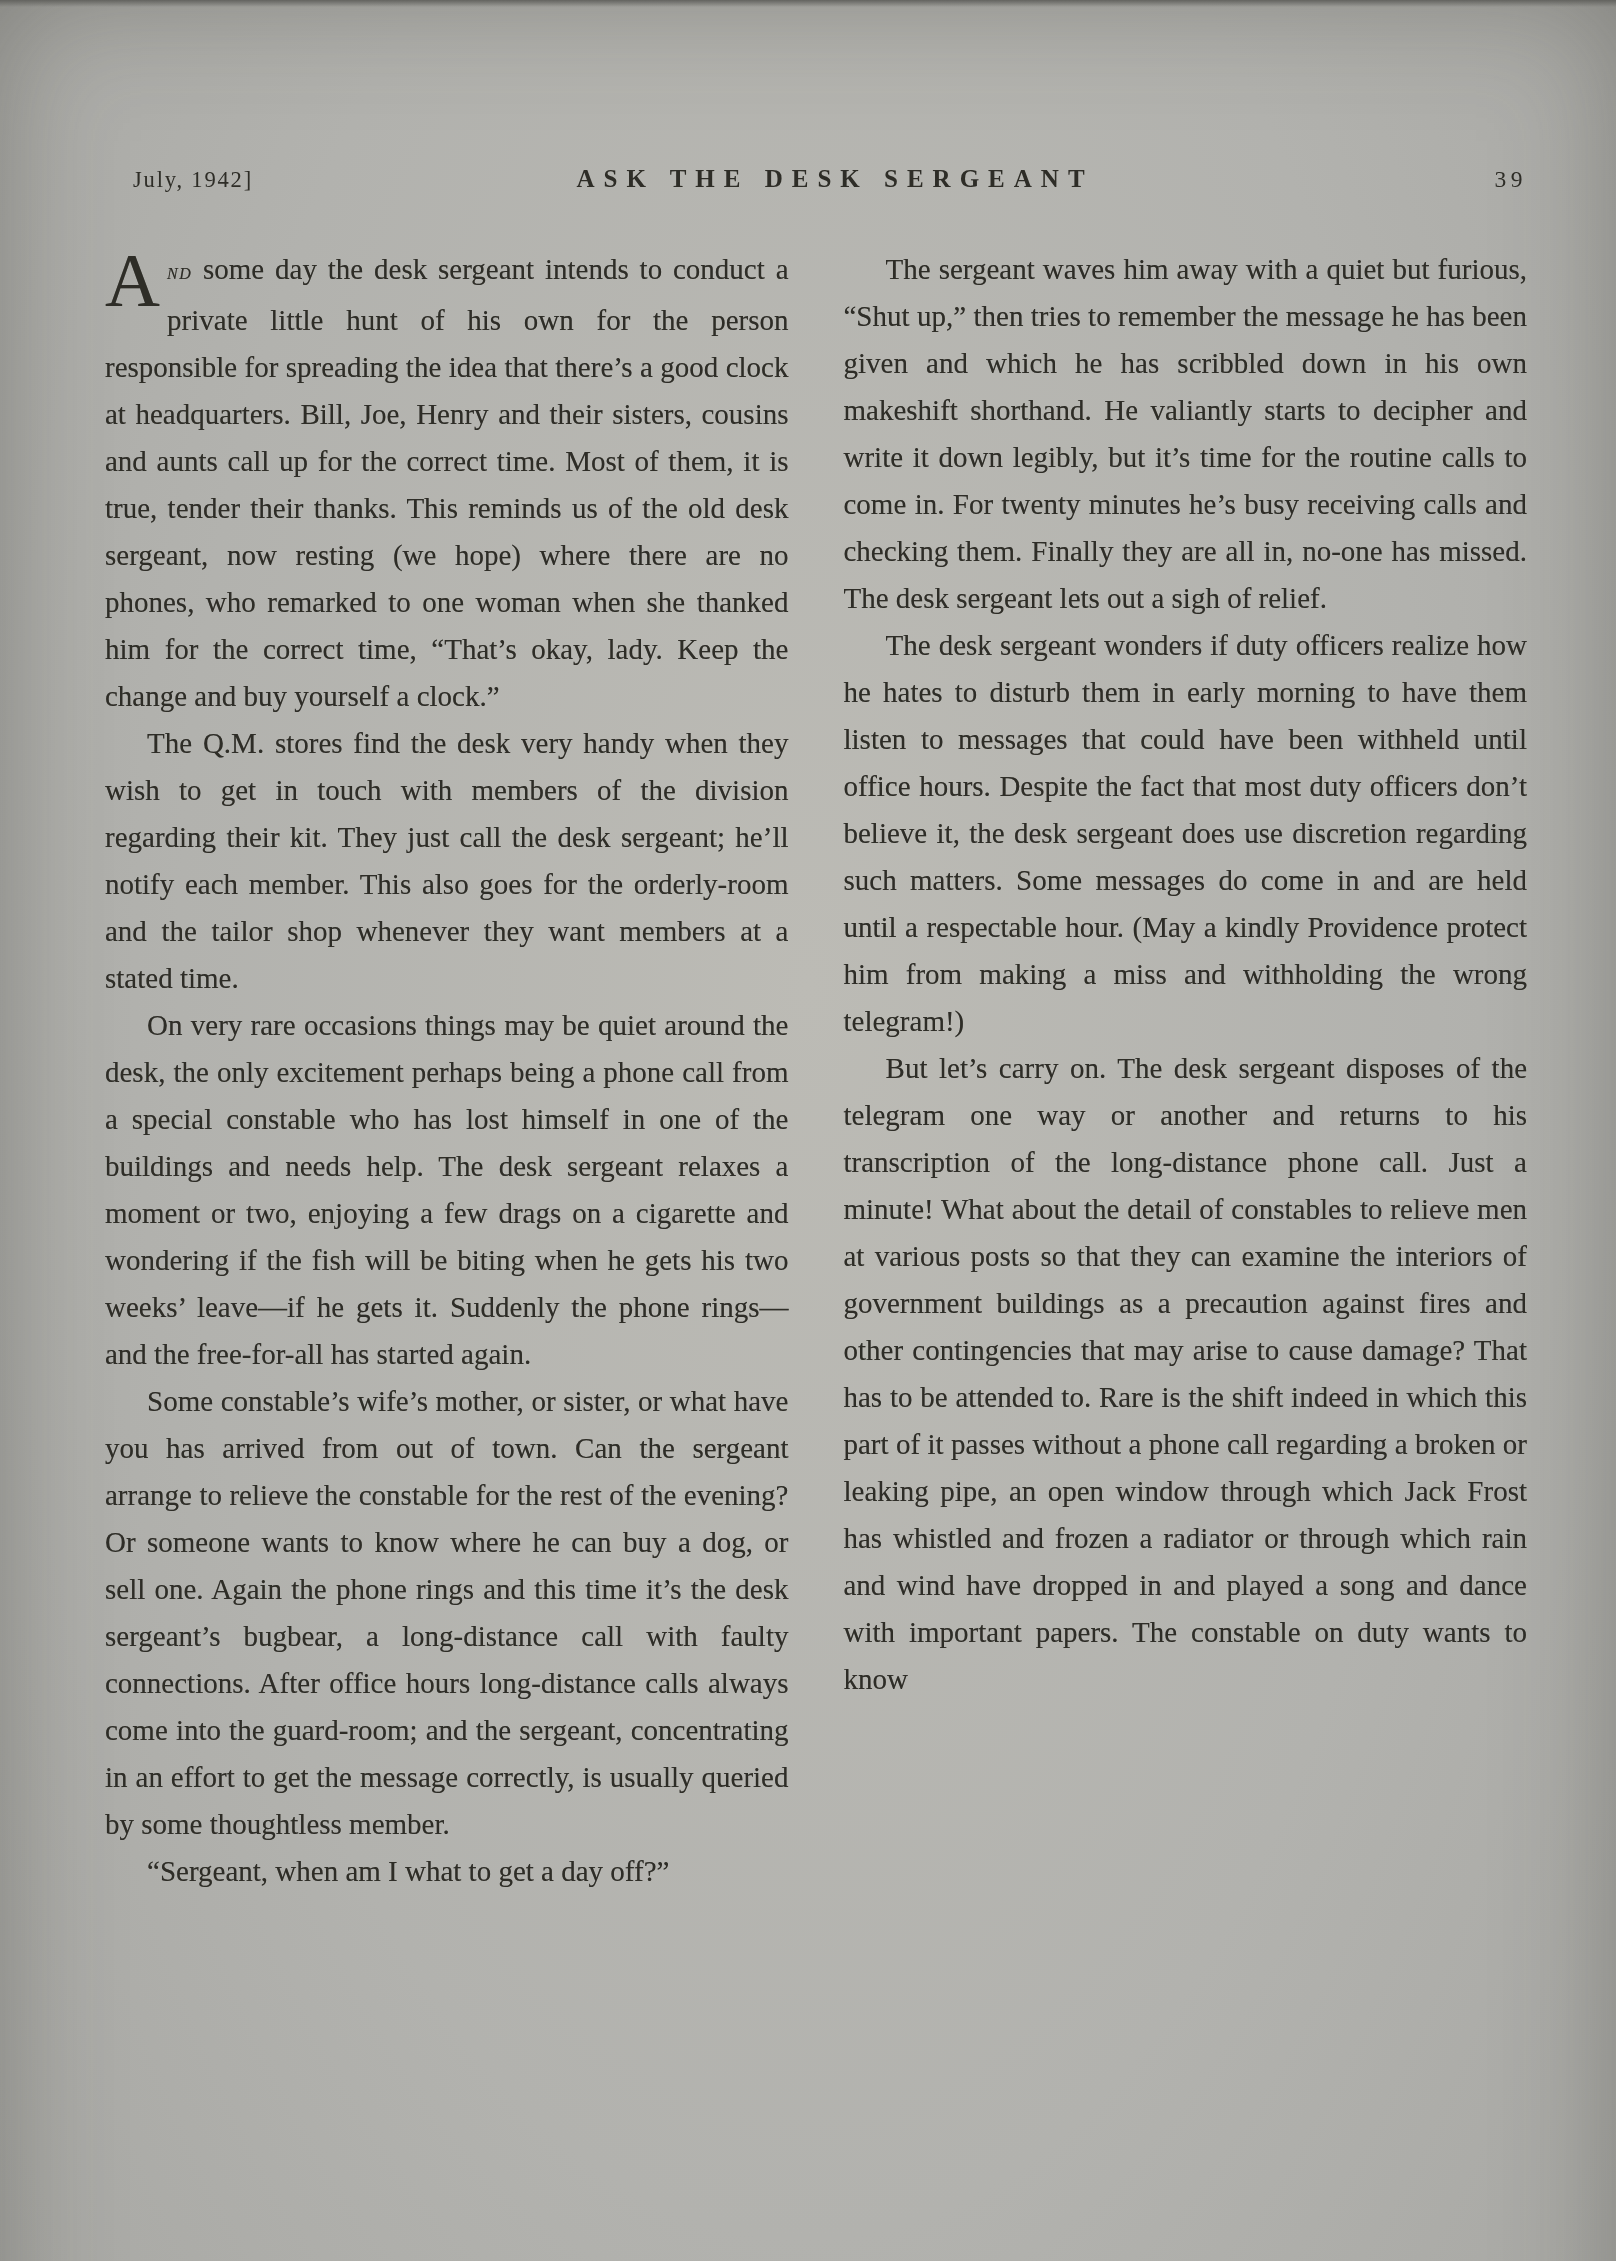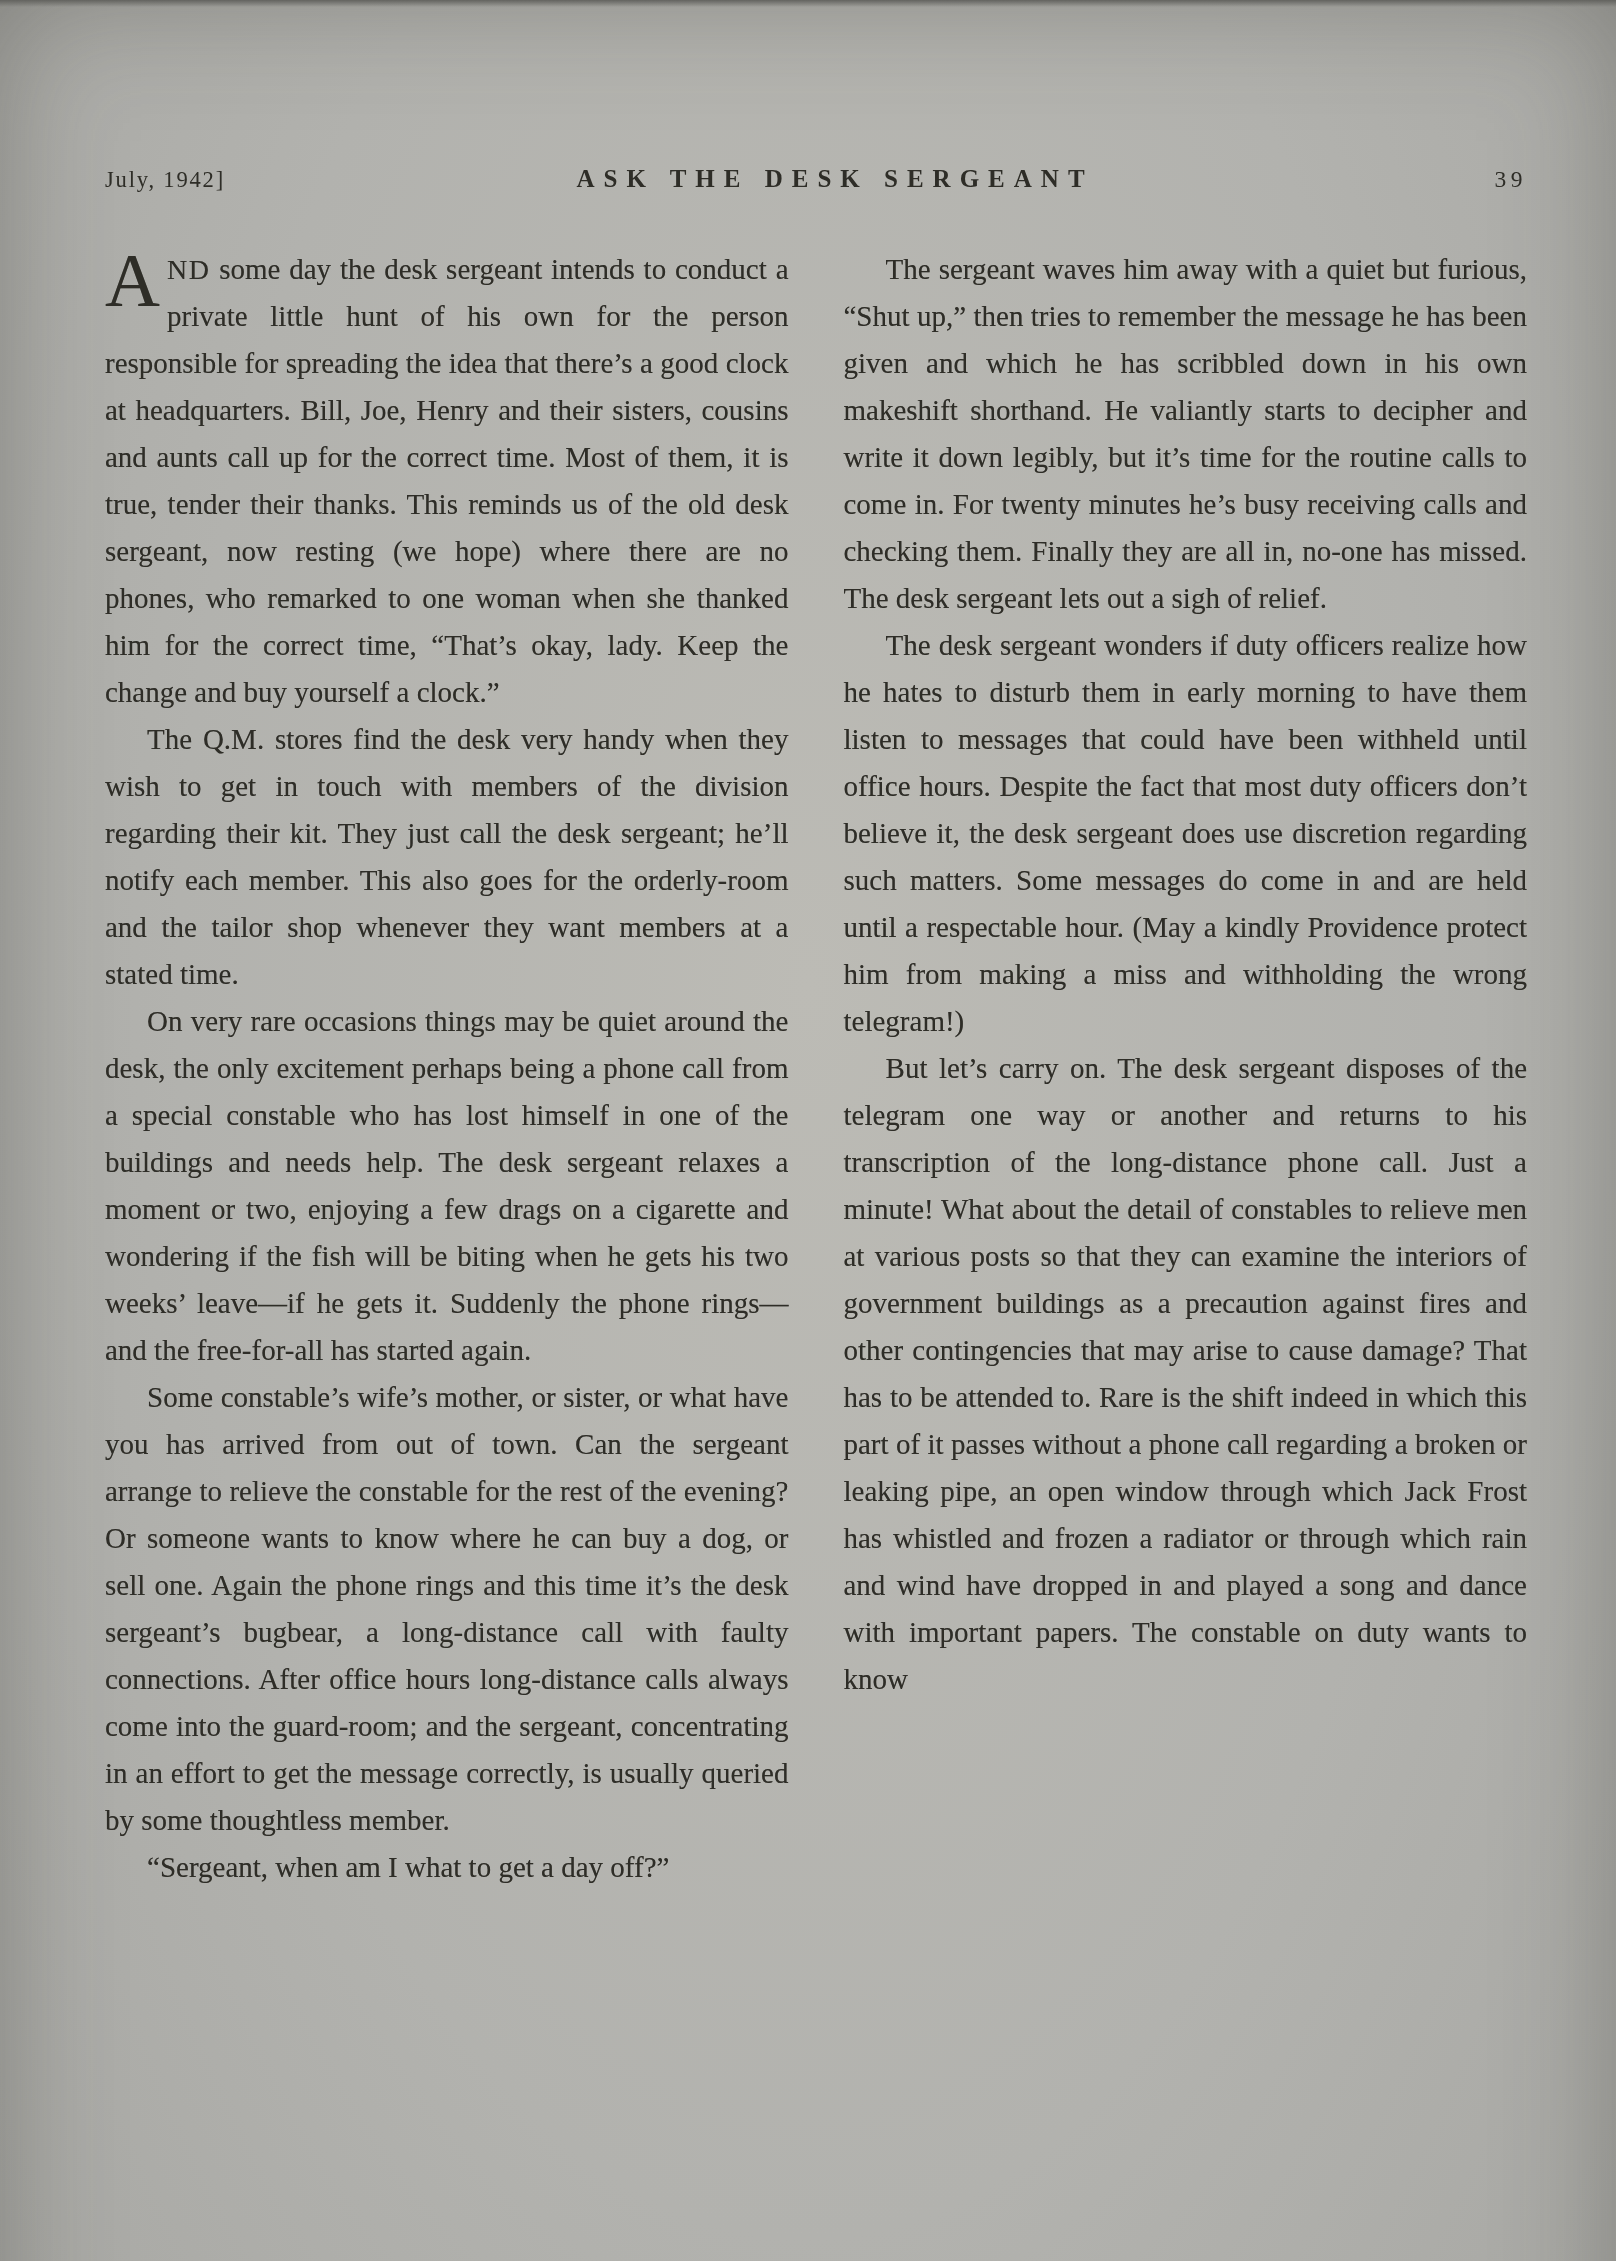--- a/index.html
+++ b/index.html
@@ -37,20 +37,21 @@
     display: grid;
     grid-template-columns: 1fr auto 1fr;
     align-items: baseline;
     font-size: 23.5px;
     letter-spacing: 0.9px;
   }
   .header-date {
     text-align: left;
     font-size: 22.6px;
     letter-spacing: 1.8px;
+    margin-left: 28px;
   }
   .header-title {
     text-align: center;
     font-size: 25px;
     font-weight: 700;
     letter-spacing: 9px;
     margin-left: 38px;
   }
   .header-page {
     text-align: right;
@@ -77,22 +78,23 @@
     text-indent: 0;
   }
   .dropcap {
     float: left;
     font-size: 76px;
     line-height: 0.78;
     padding: 4.5px 7.2px 0 0;
     font-weight: 400;
   }
   .opening-caps {
-    font-size: 28px;
+    font-size: 16px;
     letter-spacing: 1.4px;
+    font-style: italic;
   }
 </style>
 </head>
 <body>
 
 <div class="page">
   <div class="scan-top"></div>
 
   <div class="content">
     <div class="header">

